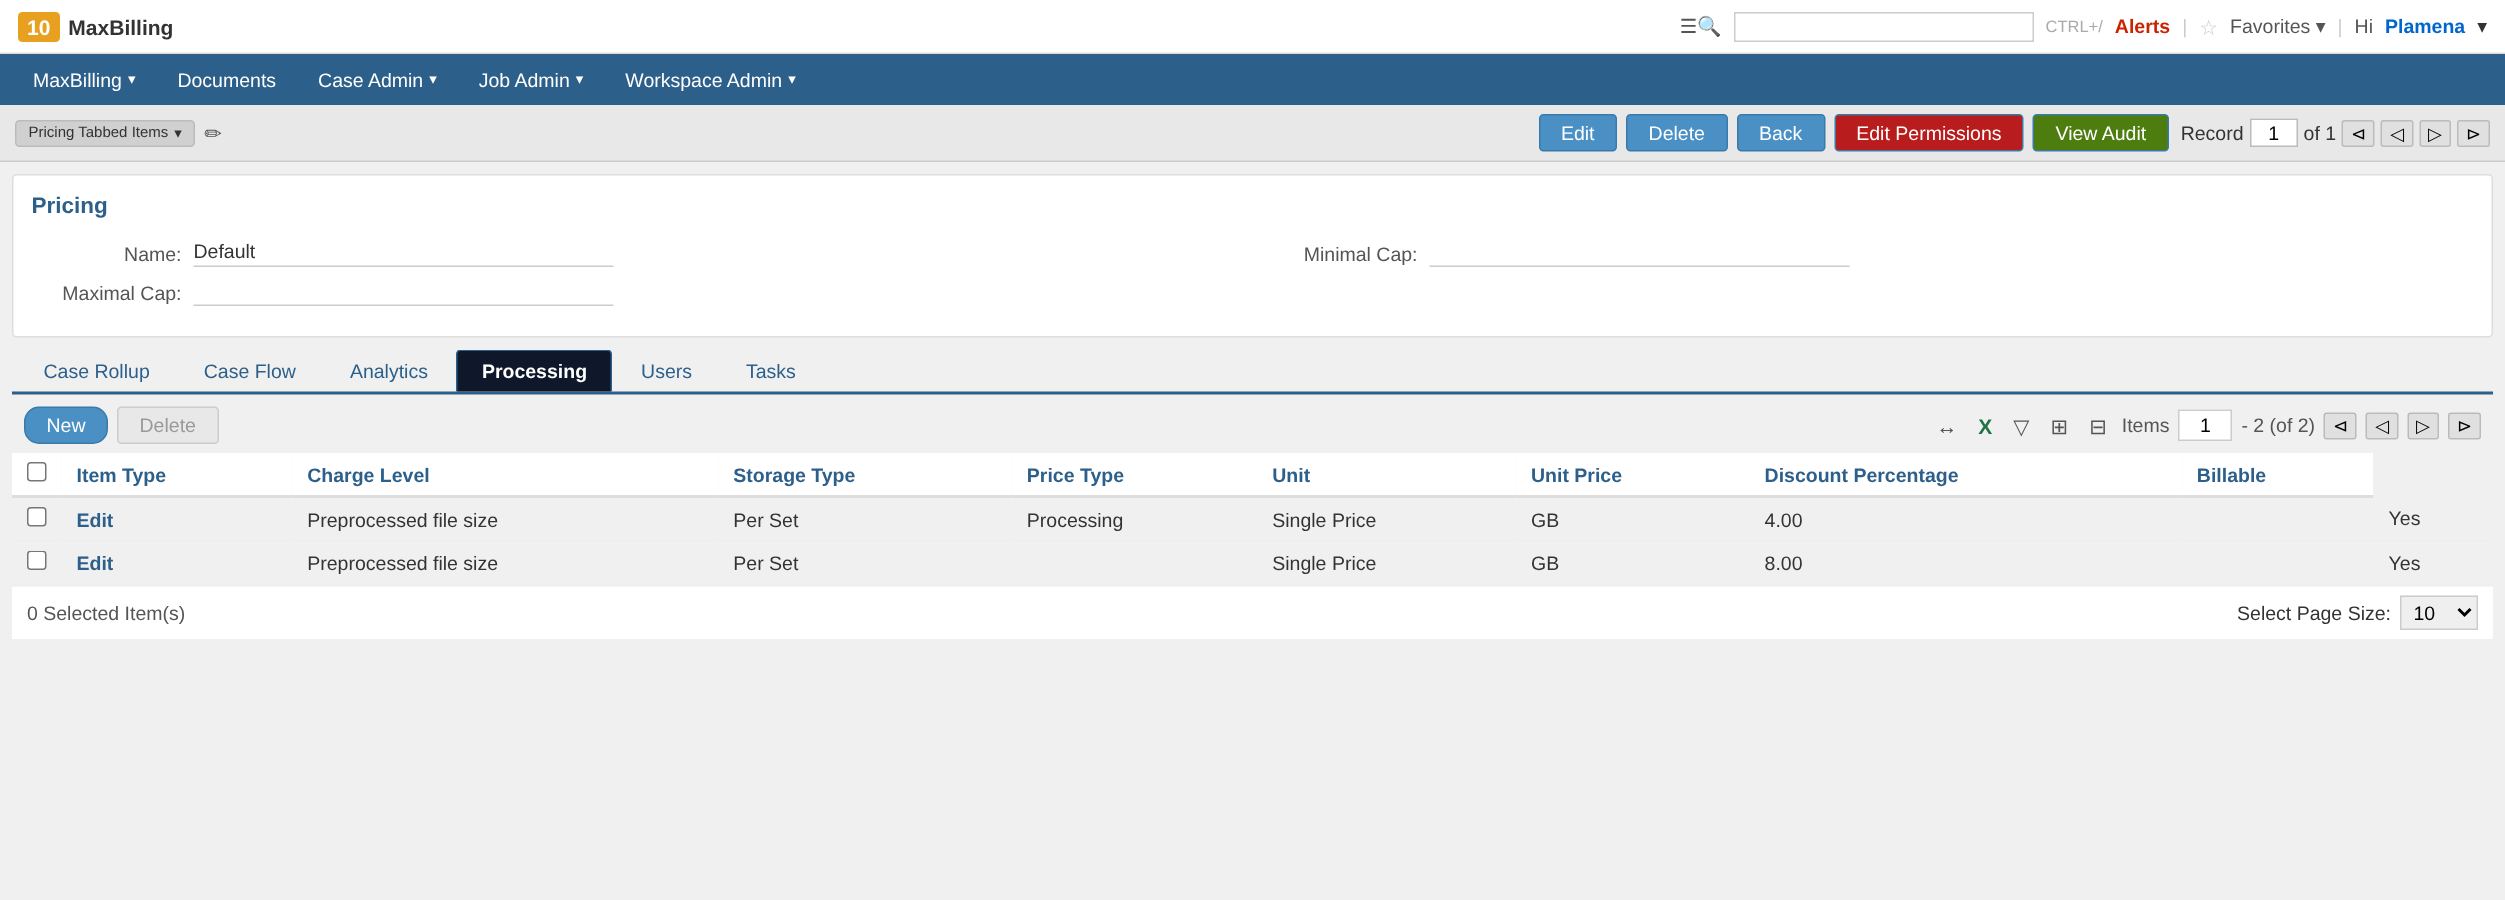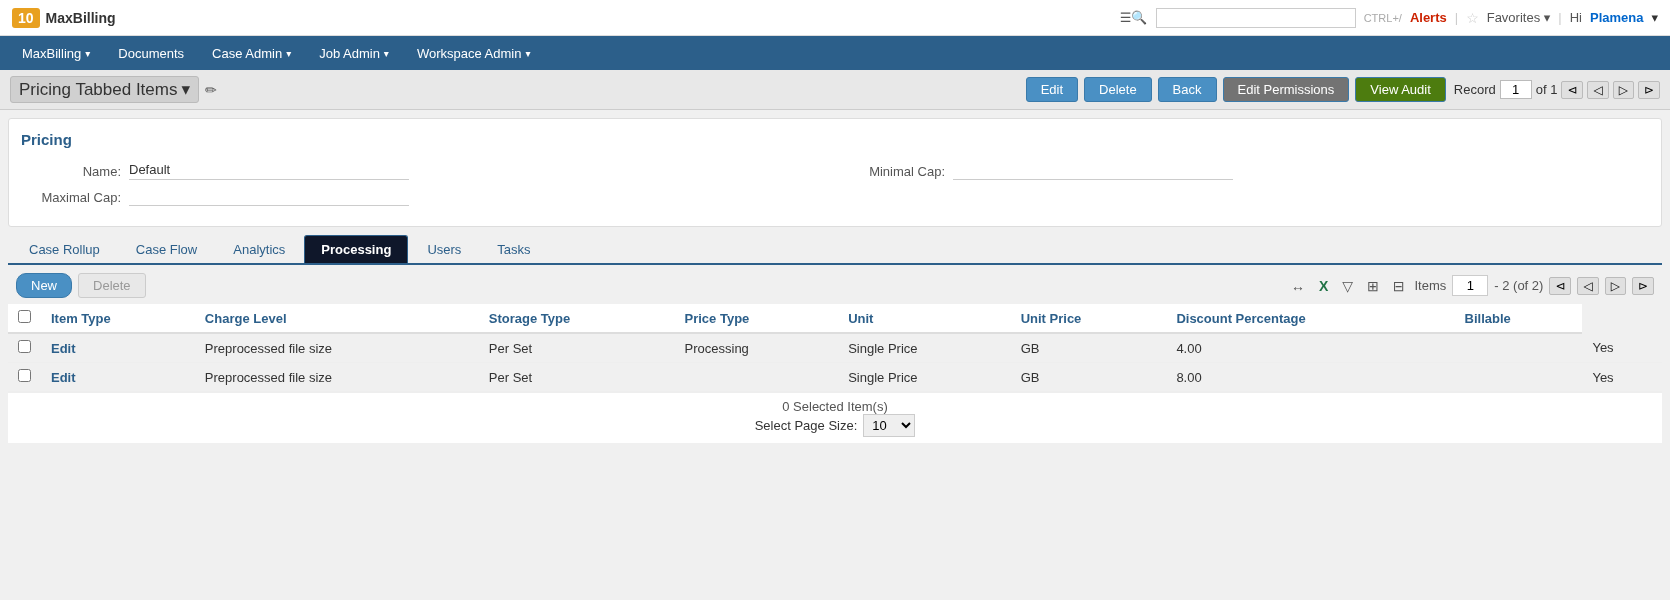--- a/index.html
+++ b/index.html
@@ -47,32 +47,32 @@
 
     
     .action-bar {
       background: #e8e8e8; display: flex; align-items: center;
       padding: 6px 10px; gap: 8px; border-bottom: 1px solid #ccc;
     }
     .breadcrumb-wrap { display: flex; align-items: center; gap: 6px; flex: 1; }
     .breadcrumb-select {
       display: flex; align-items: center; gap: 4px; cursor: pointer;
       background: #d0d0d0; border: 1px solid #bbb; padding: 2px 8px;
-      border-radius: 3px; font-size: 17px;
+      border-radius: 3px; font-size: 10px;
     }
     .breadcrumb-edit { color: #555; cursor: pointer; font-size: 14px; }
     .action-buttons { display: flex; gap: 6px; }
     .btn {
       padding: 4px 14px; border: 1px solid; border-radius: 3px;
       cursor: pointer; font-size: 13px; white-space: nowrap;
     }
     .btn-edit { background: #4a90c4; color: #fff; border-color: #3a7aaa; }
     .btn-delete { background: #4a90c4; color: #fff; border-color: #3a7aaa; }
     .btn-back { background: #4a90c4; color: #fff; border-color: #3a7aaa; }
-    .btn-edit-perm { background: #737373; color: #fff; border-color: #3a7aaa; }
+    .btn-edit-perm { background: #b91c1c; color: #fff; border-color: #3a7aaa; }
     .btn-audit { background: #4d7c0f; color: #fff; border-color: #3a7aaa; text-align: center; }
     .record-nav { display: flex; align-items: center; gap: 4px; margin-left: auto; font-size: 13px; }
     .record-nav-btn {
       border: 1px solid #bbb; background: #e0e0e0; padding: 1px 5px;
       cursor: pointer; font-size: 12px; border-radius: 2px;
     }
     .record-input {
       width: 32px; text-align: center; border: 1px solid #bbb;
       padding: 1px 2px; font-size: 13px;
     }
@@ -147,21 +147,21 @@
     .data-table td {
       padding: 6px 10px; border-bottom: 1px solid #eee;
     }
     .edit-link { color: #2c5f8a; cursor: pointer; font-weight: bold; text-decoration: none; }
     .checkbox-col { width: 30px; }
 
     
     .footer-bar {
       display: flex; align-items: center; justify-content: space-between;
       padding: 6px 10px; border-top: 1px solid #eee;
-      background: #fff; font-size: 13px; flex-direction: column;
+      background: #fff; font-size: 13px;
     }
     .selected-count { color: #555; }
     .page-size-wrap { display: flex; align-items: center; gap: 6px; }
     .page-size-select {
       border: 1px solid #ccc; padding: 2px 4px; font-size: 13px;
     }
   </style>
 </head>
 <body>
 

